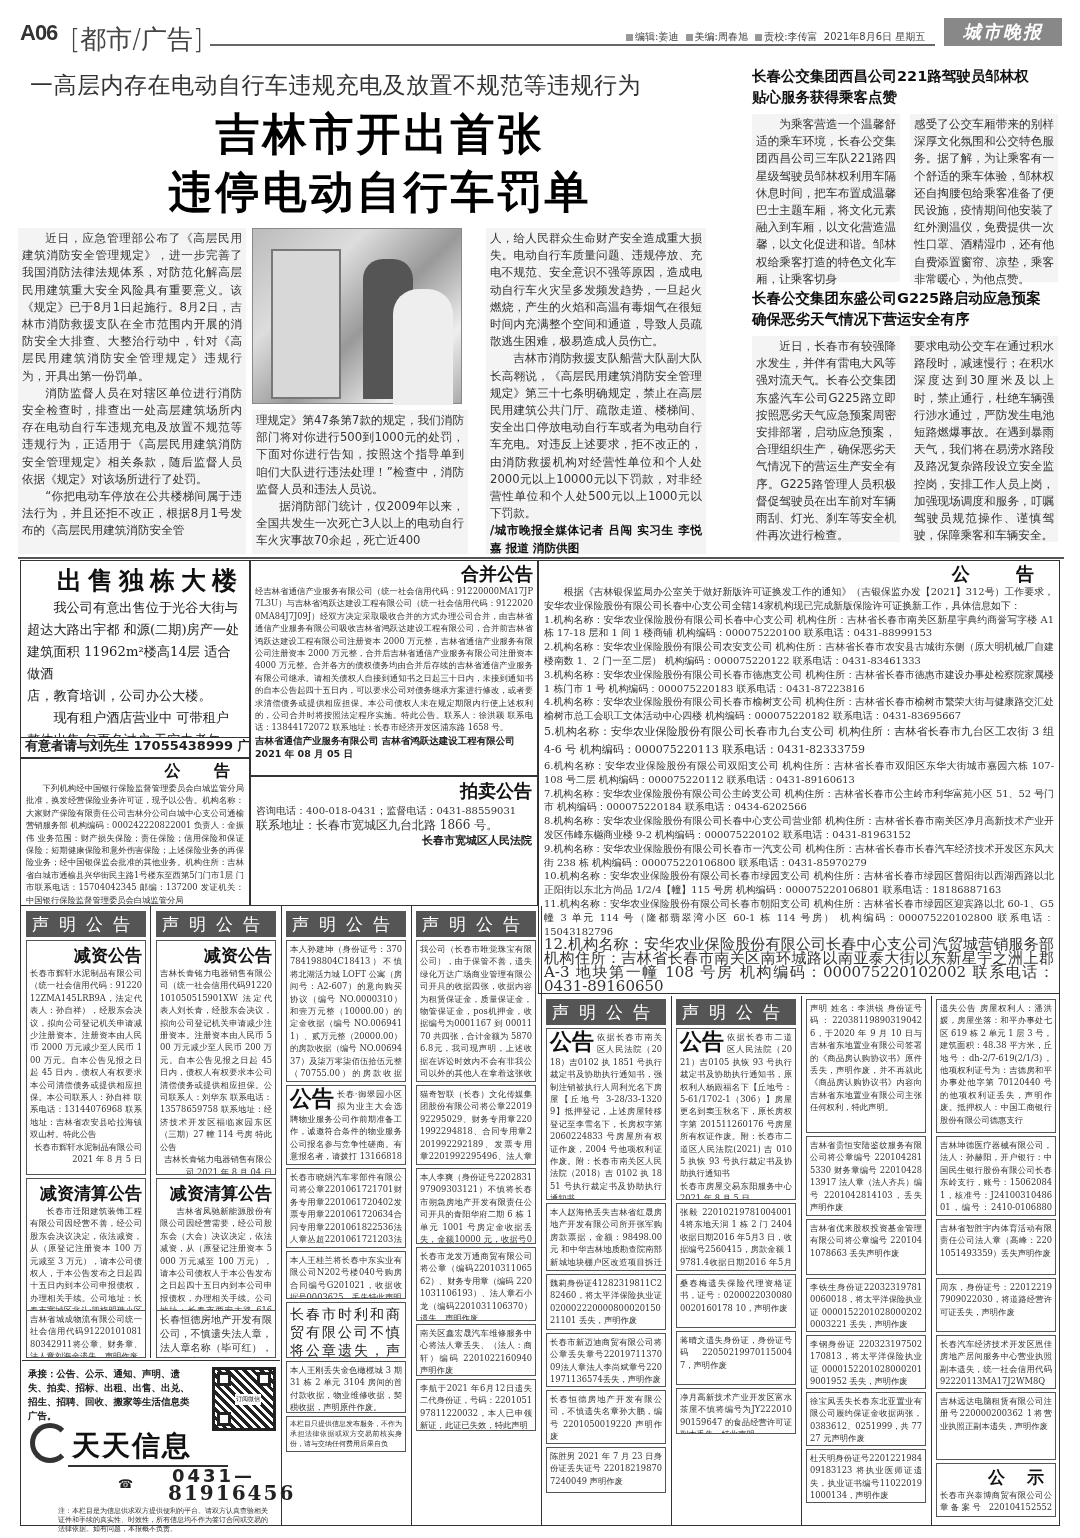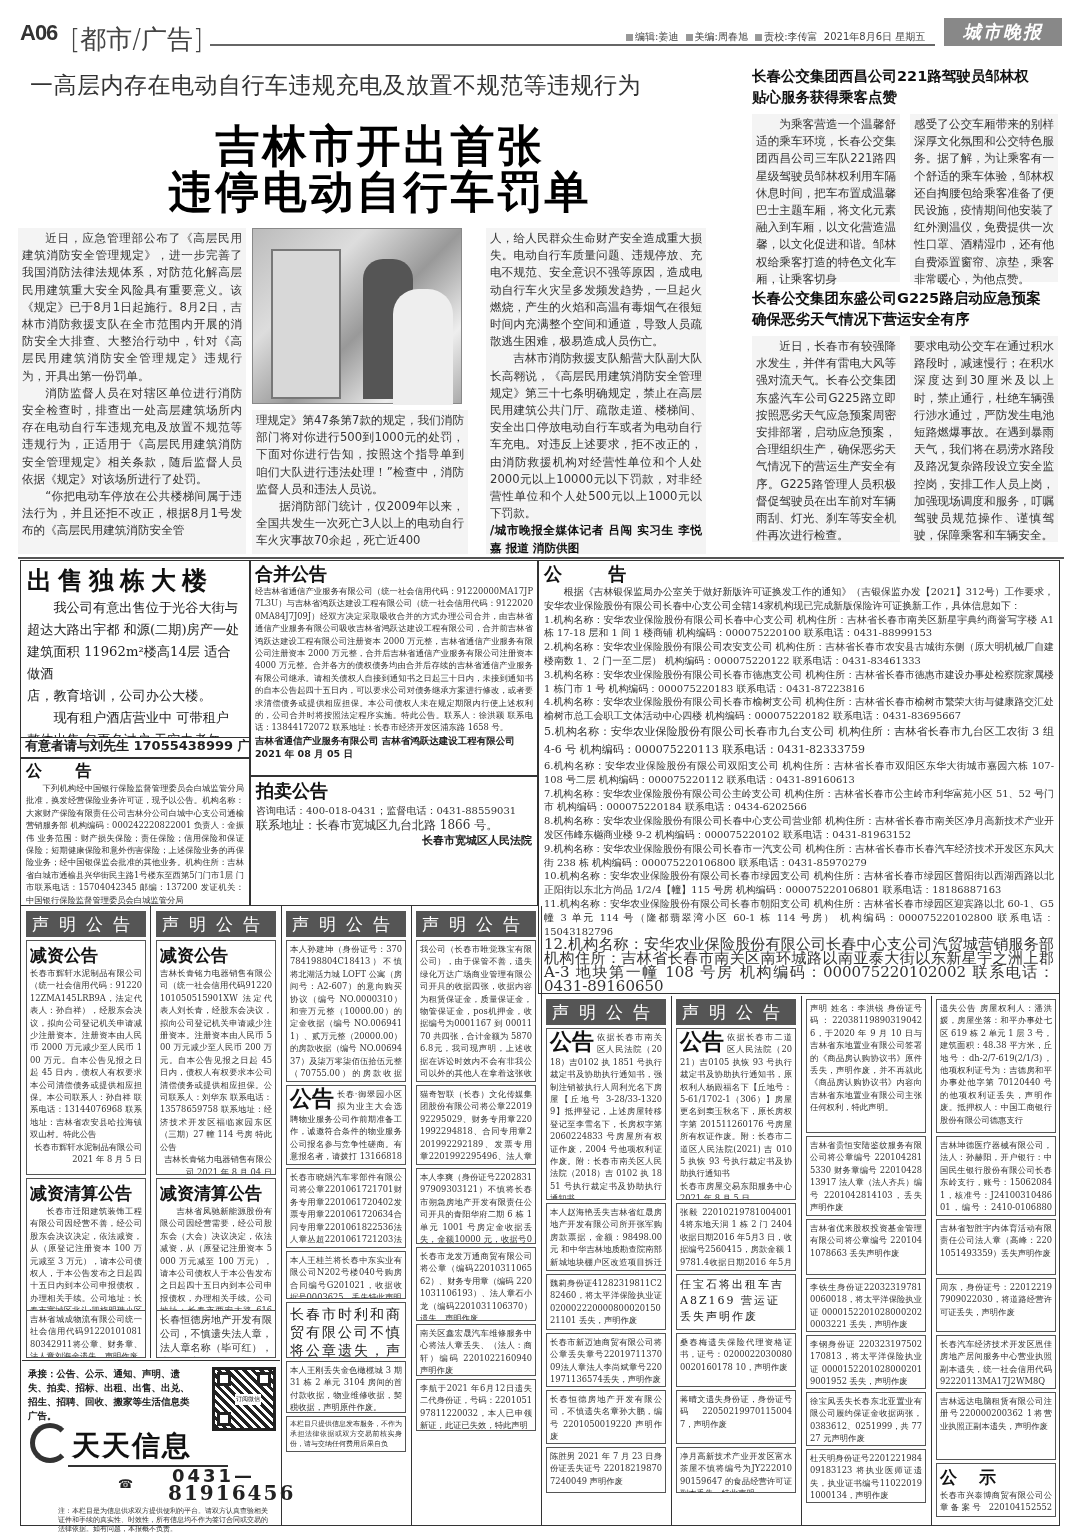--- a/index.html
+++ b/index.html
@@ -16,21 +16,21 @@
 .headline{left:80px;width:600px;font-size:44px;font-weight:900;text-align:center;color:#000;letter-spacing:3px;line-height:60px;font-family:"DejaVu Sans",sans-serif}
 .body-text{font-size:11.6px;line-height:17.2px;text-align:justify;color:#333;background:#f4f4f4;padding:2px 4px}
 .body-text p{text-indent:2em}
 .photo{left:252px;top:228px;width:210px;height:176px;background:linear-gradient(135deg,#bbb 0%,#ddd 30%,#999 55%,#eee 80%,#aaa 100%);border:1px solid #888}
 .photo .door{position:absolute;left:18px;top:20px;width:70px;height:150px;background:#d8d8d8;border:2px solid #777}
 .photo .p1{position:absolute;left:110px;top:30px;width:50px;height:140px;background:#555;border-radius:20px 20px 0 0}
 .photo .p2{position:absolute;left:140px;top:60px;width:60px;height:116px;background:#eee;border-radius:25px 25px 0 0}
 .right-col-title{font-size:14.5px;font-weight:bold;color:#111;line-height:21px}
 .rule-h{height:2px;background:#555}
 .adbox{border:1.5px solid #333;background:#fff;overflow:hidden}
-.ad-title{text-align:left;font-weight:bold;color:#111}
+.ad-title{text-align:right;font-weight:bold;color:#111}
 .small{font-size:9.2px;line-height:13.3px;color:#333;font-family:"DejaVu Serif",serif;text-align:justify}
 .tiny{font-size:8.3px;line-height:12.4px;color:#333;font-family:"DejaVu Serif",serif;text-align:justify;word-break:break-all}
 .sm-header{background:#555;color:#fff;text-align:center;font-size:17px;letter-spacing:10px;height:26px;line-height:26px;margin:3px 4px}
 .cell{border:1px solid #555;margin:3px 4px;padding:2px 3px;background:#fff}
 .big-gg{font-size:22px;font-weight:bold;float:left;margin-right:3px;line-height:22px;color:#111}
 .col{position:absolute}
 .vline{position:absolute;width:1px;background:#333}
 </style>
 </head>
 <body>
@@ -42,21 +42,21 @@
   <div class="abs credits">
     <span class="sq"></span><span>编辑:</span><span>姜迪</span>
     <span class="sq"></span><span>美编:</span><span>周春旭</span>
     <span class="sq"></span><span>责校:</span><span>李传富</span>
     &nbsp;<span>2021年8月6日</span>&nbsp;<span>星期五</span>
   </div>
   <div class="abs logo">城市晚报</div>
 </div>
 
 <div class="abs subtitle">一高层内存在电动自行车违规充电及放置不规范等违规行为</div>
-<div class="abs headline" style="top:116px">吉林市开出首张</div>
+<div class="abs headline" style="top:104px">吉林市开出首张</div>
 <div class="abs headline" style="top:162px">违停电动自行车罚单</div>
 
 <div class="abs body-text" style="left:18px;top:228px;width:228px;height:326px">
   <p>近日，应急管理部公布了《高层民用建筑消防安全管理规定》，进一步完善了我国消防法律法规体系，对防范化解高层民用建筑重大安全风险具有重要意义。该《规定》已于8月1日起施行。8月2日，吉林市消防救援支队在全市范围内开展的消防安全大排查、大整治行动中，针对《高层民用建筑消防安全管理规定》违规行为，开具出第一份罚单。</p>
   <p>消防监督人员在对辖区单位进行消防安全检查时，排查出一处高层建筑场所内存在电动自行车违规充电及放置不规范等违规行为，正适用于《高层民用建筑消防安全管理规定》相关条款，随后监督人员依据《规定》对该场所进行了处罚。</p>
   <p>“你把电动车停放在公共楼梯间属于违法行为，并且还拒不改正，根据8月1号发布的《高层民用建筑消防安全管</p>
 </div>
 
 <div class="abs photo">
   <div class="door"></div>
@@ -269,23 +269,20 @@
 <div class="col" style="left:672px;top:996px;width:128px;height:530px;overflow:hidden">
   <div class="sm-header">声明公告</div>
   <div class="cell" style="height:172px;overflow:hidden">
       <span class="big-gg">公告</span>
       <div class="tiny">依据长春市二道区人民法院（2021）吉0105 执恢 93 号执行裁定书及协助执行通知书，原权利人杨殿福名下【丘地号：5-61/1702-1（306）】房屋更名到窦玉秋名下，原长房权字第 201511260176 号房屋所有权证作废。附：长春市二道区人民法院(2021) 吉 0105 执恢 93 号执行裁定书及协助执行通知书</div>
       <div class="tiny">长春市房屋交易东阳服务中心 2021 年 8 月 5 日</div>
     </div>
   <div class="cell" style="height:68px;overflow:hidden">
       <div class="tiny">张毅 220102197810040014将东地天润 1 栋 2 门 2404 收据日期2016 年5月3 日，收据编号2560415，房款金额 19781.4收据日期2016 年5月 17 日，收据编号 2560556，契税物维金额18485.67 以上收据丢失声明作废</div>
     </div>
-  <div class="cell" style="height:56px;overflow:hidden">
-      <div style="font-size:11px;line-height:16px;font-family:'DejaVu Serif',serif;letter-spacing:2px">任宝石将出租车吉 A8Z169 营运证丢失声明作废</div>
-    </div>
   <div class="cell" style="height:54px;overflow:hidden">
       <div class="tiny">桑春梅遗失保险代理资格证书，证号：02000220300800020160178 10，声明作废</div>
     </div>
   <div class="cell" style="height:54px;overflow:hidden">
       <div class="tiny">蒋晴文遗失身份证，身份证号码 220502199701150047，声明作废</div>
     </div>
   <div class="cell" style="height:46px;overflow:hidden">
       <div class="tiny">净月高新技术产业开发区富水茶屋不慎将编号为JY22201090159647 的食品经营许可证副本丢失，特此声明</div>
     </div>
 </div>

